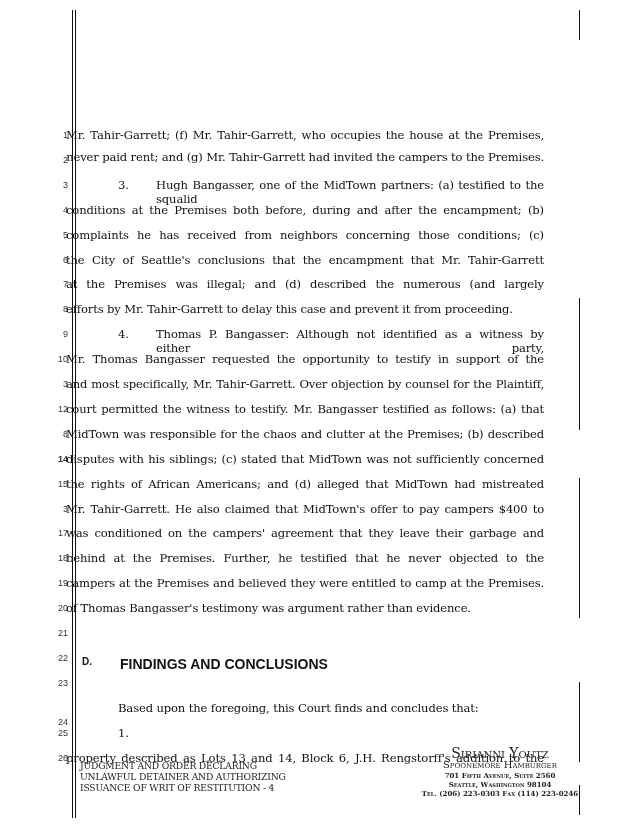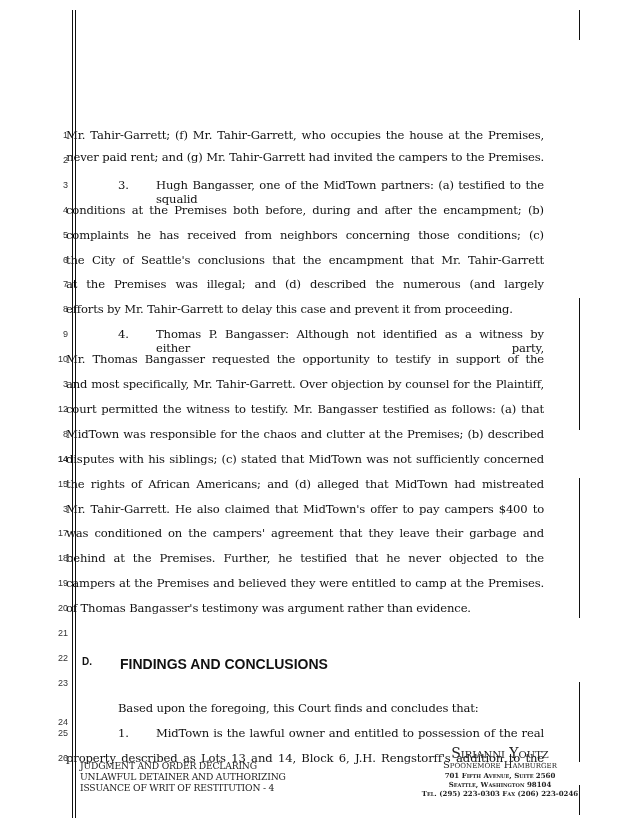--- a/index.html
+++ b/index.html
@@ -101,29 +101,29 @@
       <div class="text-line justify" style="top: 551.3px;"><span>behind at the Premises. Further, he testified that he never objected to the presence of</span></div>
       <div class="text-line justify" style="top: 576.2px;"><span>campers at the Premises and believed they were entitled to camp at the Premises.   Much</span></div>
       <div class="text-line" style="top: 601.1px;"><span>of Thomas Bangasser's testimony was argument rather than evidence.</span></div>
     </div>
 
   <div class="heading-letter" style="top:656px;">D.</div>
   <div class="heading-text" style="top:656px;">FINDINGS AND CONCLUSIONS</div>
 
   <div id="section-lines">
       <div class="text-line" style="top: 700.7px; left: 118px; width: 426px;"><span>Based upon the foregoing, this Court finds and concludes that:</span></div>
-      <div class="text-line justify" style="top: 725.6px; left: 156px; width: 388px; overflow: visible;"><span style="position: absolute; left: -38px; top: 0px;">1.</span><span>MidTown is the lawful owner and entitled to possession of the real</span></div>
+      <div class="text-line justify" style="top: 725.6px; left: 156px; width: 388px; overflow: visible;"><span style="position: absolute; left: -38px; top: 0px;">1.</span></div>
       <div class="text-line justify" style="top: 750.5px;"><span>property described as Lots 13 and 14, Block 6, J.H. Rengstorff's addition to the City of</span></div>
     </div>
 
   <div class="footer-left">
     <div>JUDGMENT AND ORDER DECLARING</div>
     <div>UNLAWFUL DETAINER AND AUTHORIZING</div>
     <div>ISSUANCE OF WRIT OF RESTITUTION  -  4</div>
   </div>
   <div class="footer-right">
     <div class="fr-1">Sirianni Youtz</div>
     <div class="fr-2">Spoonemore Hamburger</div>
     <div class="fr-3">701 Fifth Avenue, Suite 2560</div>
     <div class="fr-3">Seattle, Washington 98104</div>
-    <div class="fr-3">Tel. (295) 223-0303  Fax (206) 223-0246</div>
+    <div class="fr-3">Tel. (206) 223-0303  Fax (114) 223-0246</div>
   </div>
 </div>
 
 </body></html>

